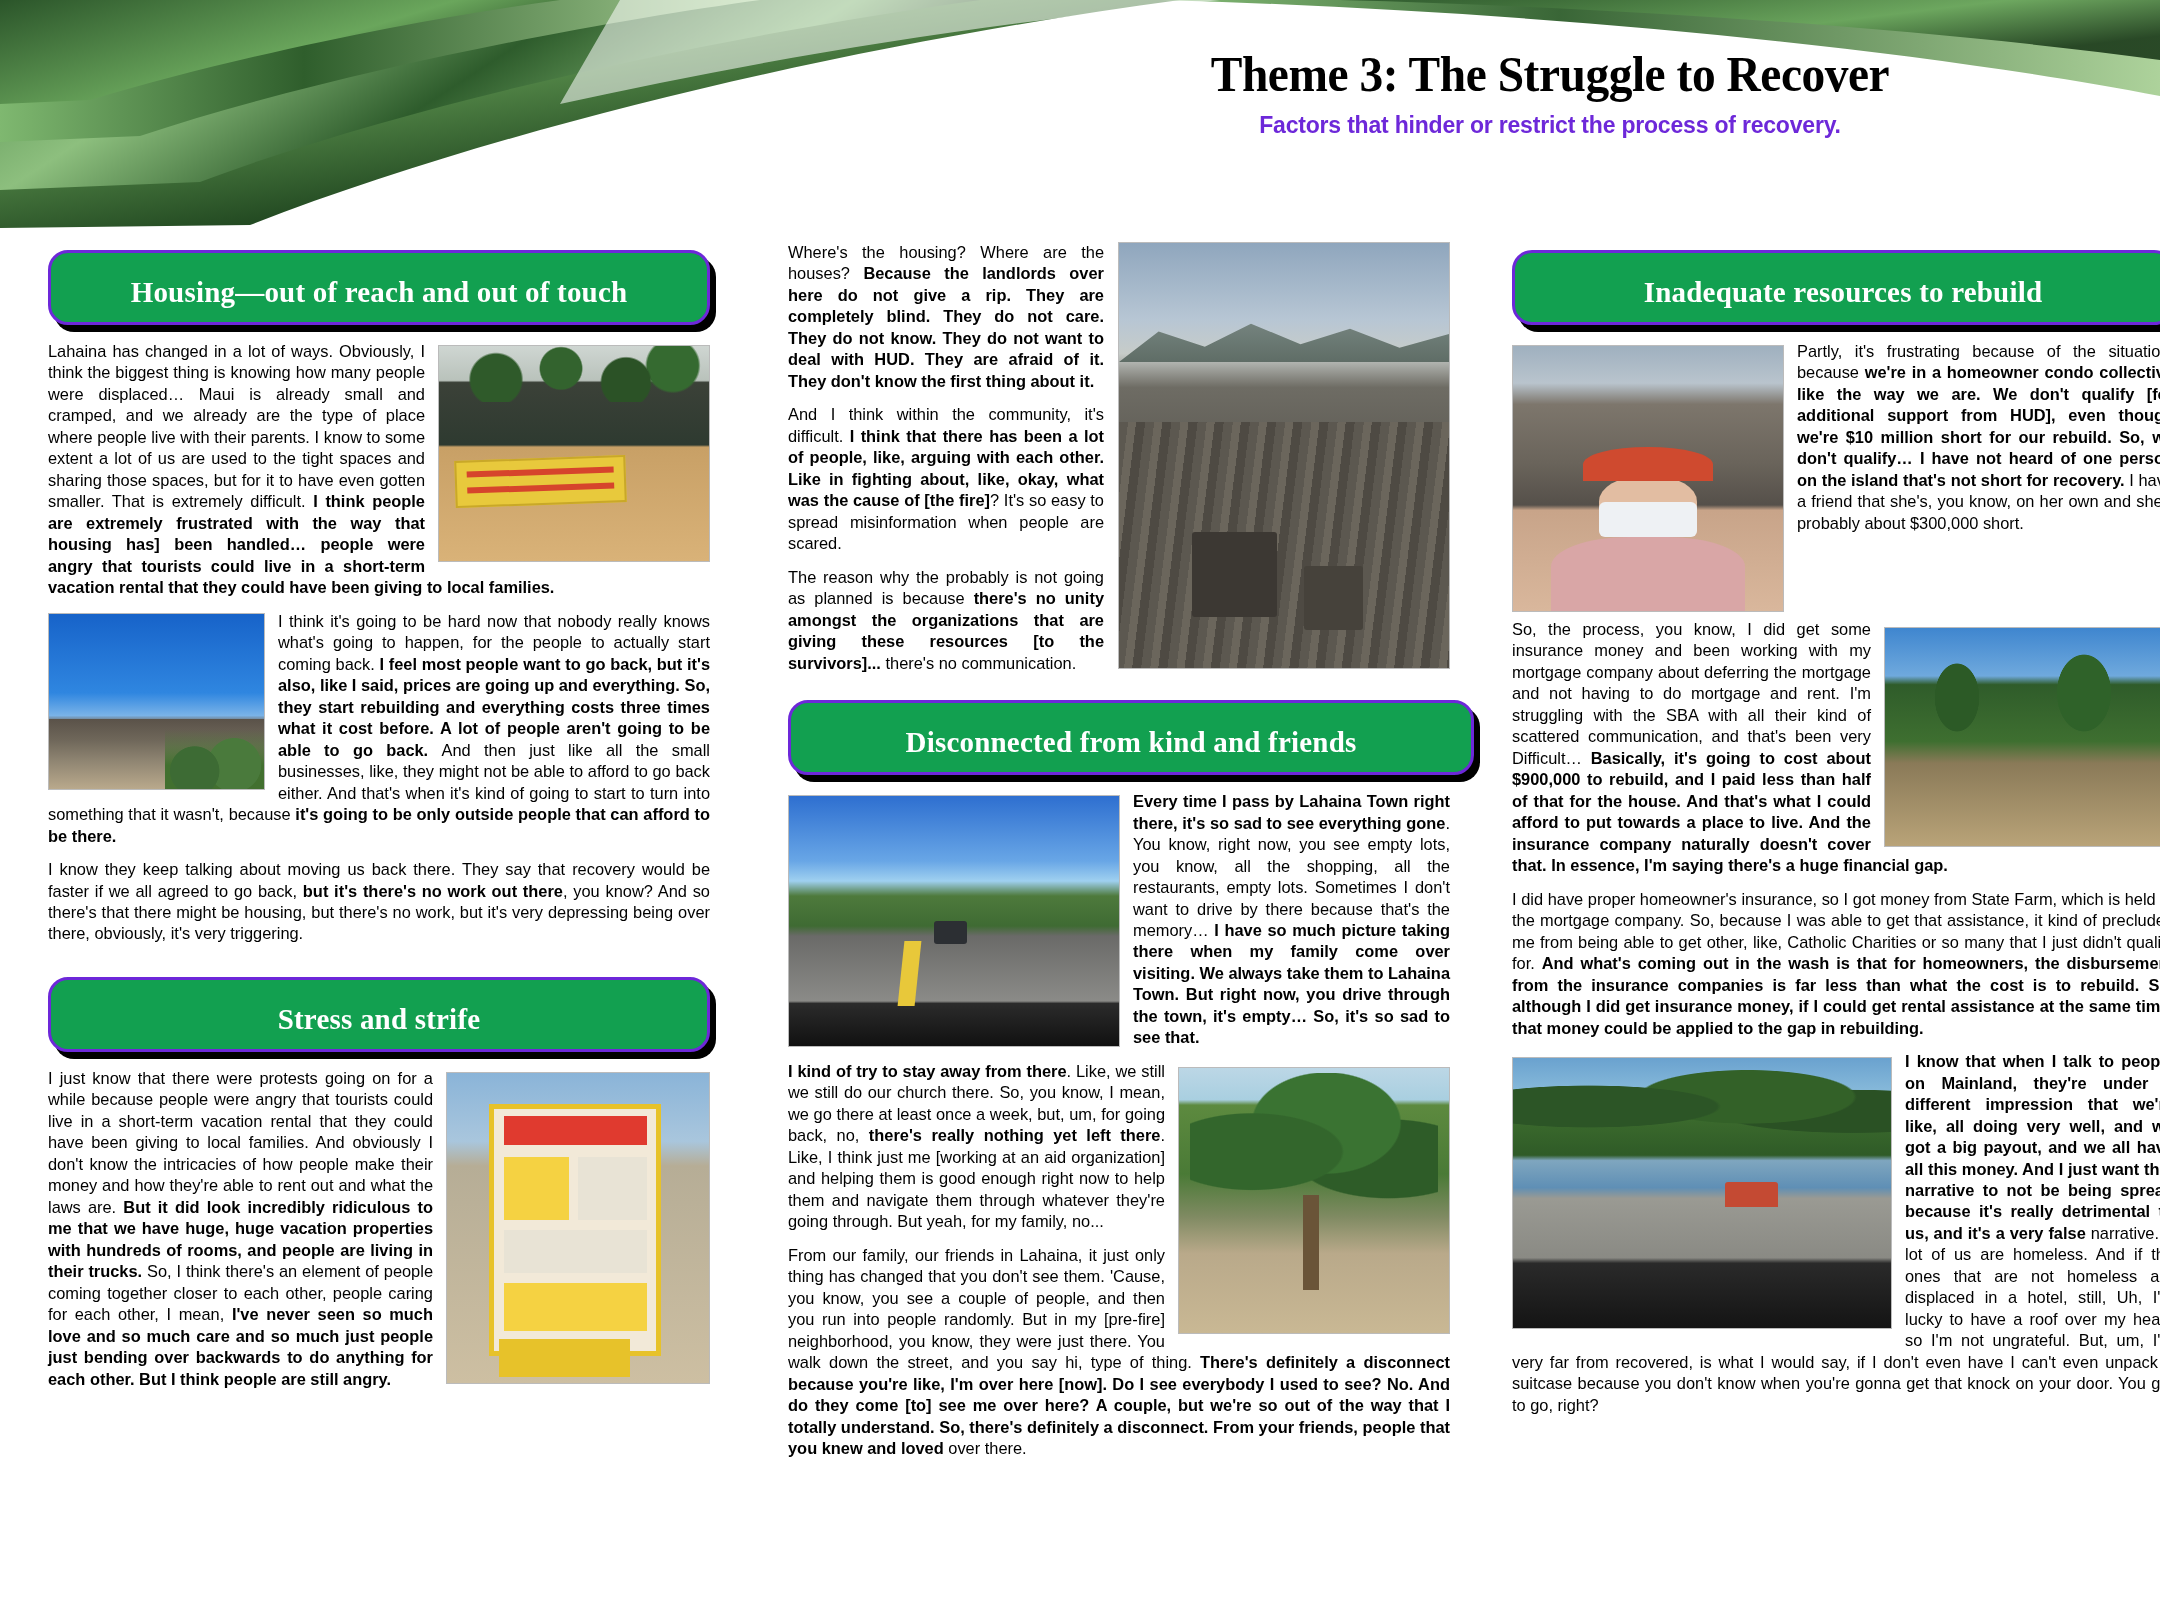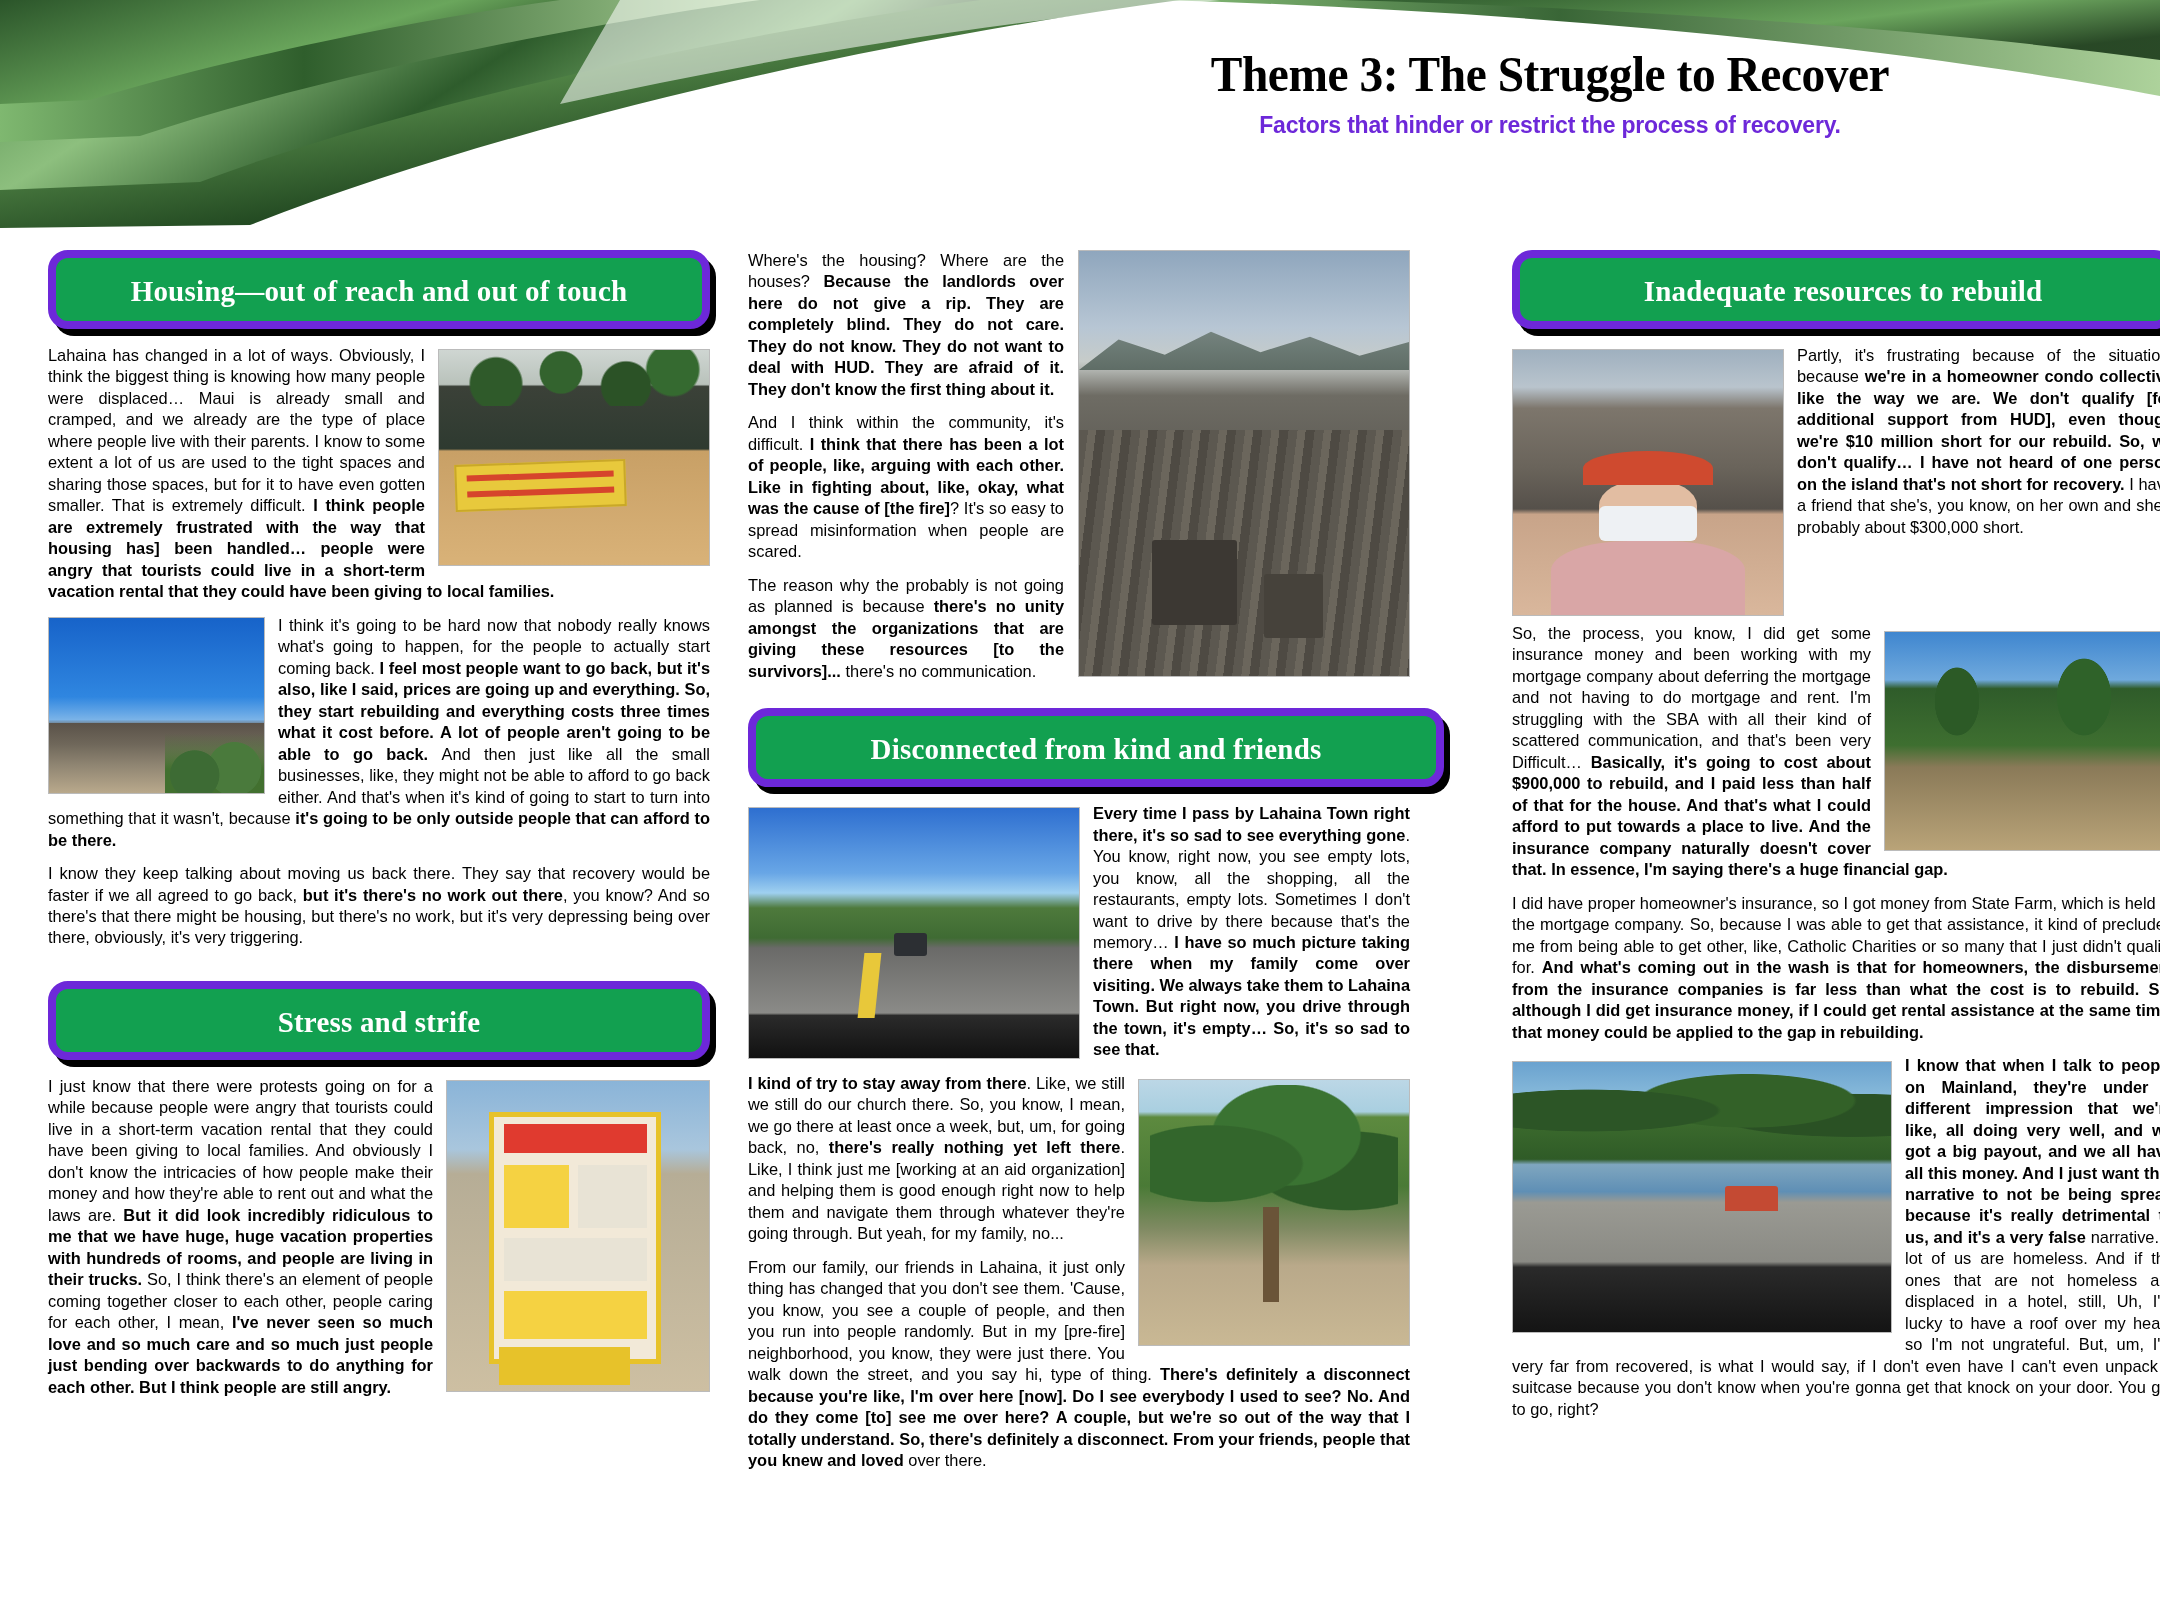--- a/index.html
+++ b/index.html
@@ -48,28 +48,28 @@
   .col{position:absolute;top:250px;}
   #col1{left:48px;width:662px;}
   #col2{left:748px;width:662px;}
   #col3{left:1512px;width:662px;}
 
   
   .sec-head{
     position:relative;
     background:#12a050;
     border-radius:20px;
-    border:8px solid #6d28d9;
+    border:3px solid #6d28d9;
     box-shadow:6px 7px 0 #000;
     color:#fff;
     font-family:"Liberation Serif", serif;
     font-weight:bold;
     font-size:29px;
     text-align:center;
-    padding:18px 14px 13px 14px;
+    padding:24px 14px 13px 14px;
     margin:0 0 16px 0;
     letter-spacing:0.2px;
     line-height:1.1;
   }
 
   
   .tx{
     font-size:16.4px;
     line-height:1.31;
     text-align:justify;
@@ -238,21 +238,21 @@
         <div class="r2"></div>
         <div class="r3"></div>
         <div class="r4"></div>
       </div>
     <div class="foot"></div>
   </div>
   <p class="tx"><span>I just know that there were protests going on for a while because people were angry that tourists could live in a short-term vacation rental that they could have been giving to local families. And obviously I don't know the intricacies of how people make their money and how they're able to rent out and what the laws are. </span><b>But it did look incredibly ridiculous to me that we have huge, huge vacation properties with hundreds of rooms, and people are living in their trucks.</b><span> So, I think there's an element of people coming together closer to each other, people caring for each other, I mean, </span><b>I've never seen so much love and so much care and so much just people just bending over backwards to do anything for each other. But I think people are still angry.</b></p>
   <div class="clr"></div>
 </div>
 
-<div class="col" id="col2" style="top:250px;">
+<div class="col" id="col2" style="top:242px;margin-left:40px;">
 
   <div class="ph p-burn f-r" style="width:330px;height:425px;margin:0 0 10px 14px;">
     <div class="mtn"></div>
       <div class="deb"></div>
       <div class="obj"></div>
       <div class="obj2"></div>
   </div>
 
   <p class="tx"><span>Where's the housing? Where are the houses? </span><b>Because the landlords over here do not give a rip. They are completely blind. They do not care. They do not know. They do not want to deal with HUD. They are afraid of it. They don't know the first thing about it.</b></p>
   <p class="tx"><span>And I think within the community, it's difficult. </span><b>I think that there has been a lot of people, like, arguing with each other. Like in fighting about, like, okay, what was the cause of [the fire]</b><span>? It's so easy to spread misinformation when people are scared.</span></p>

